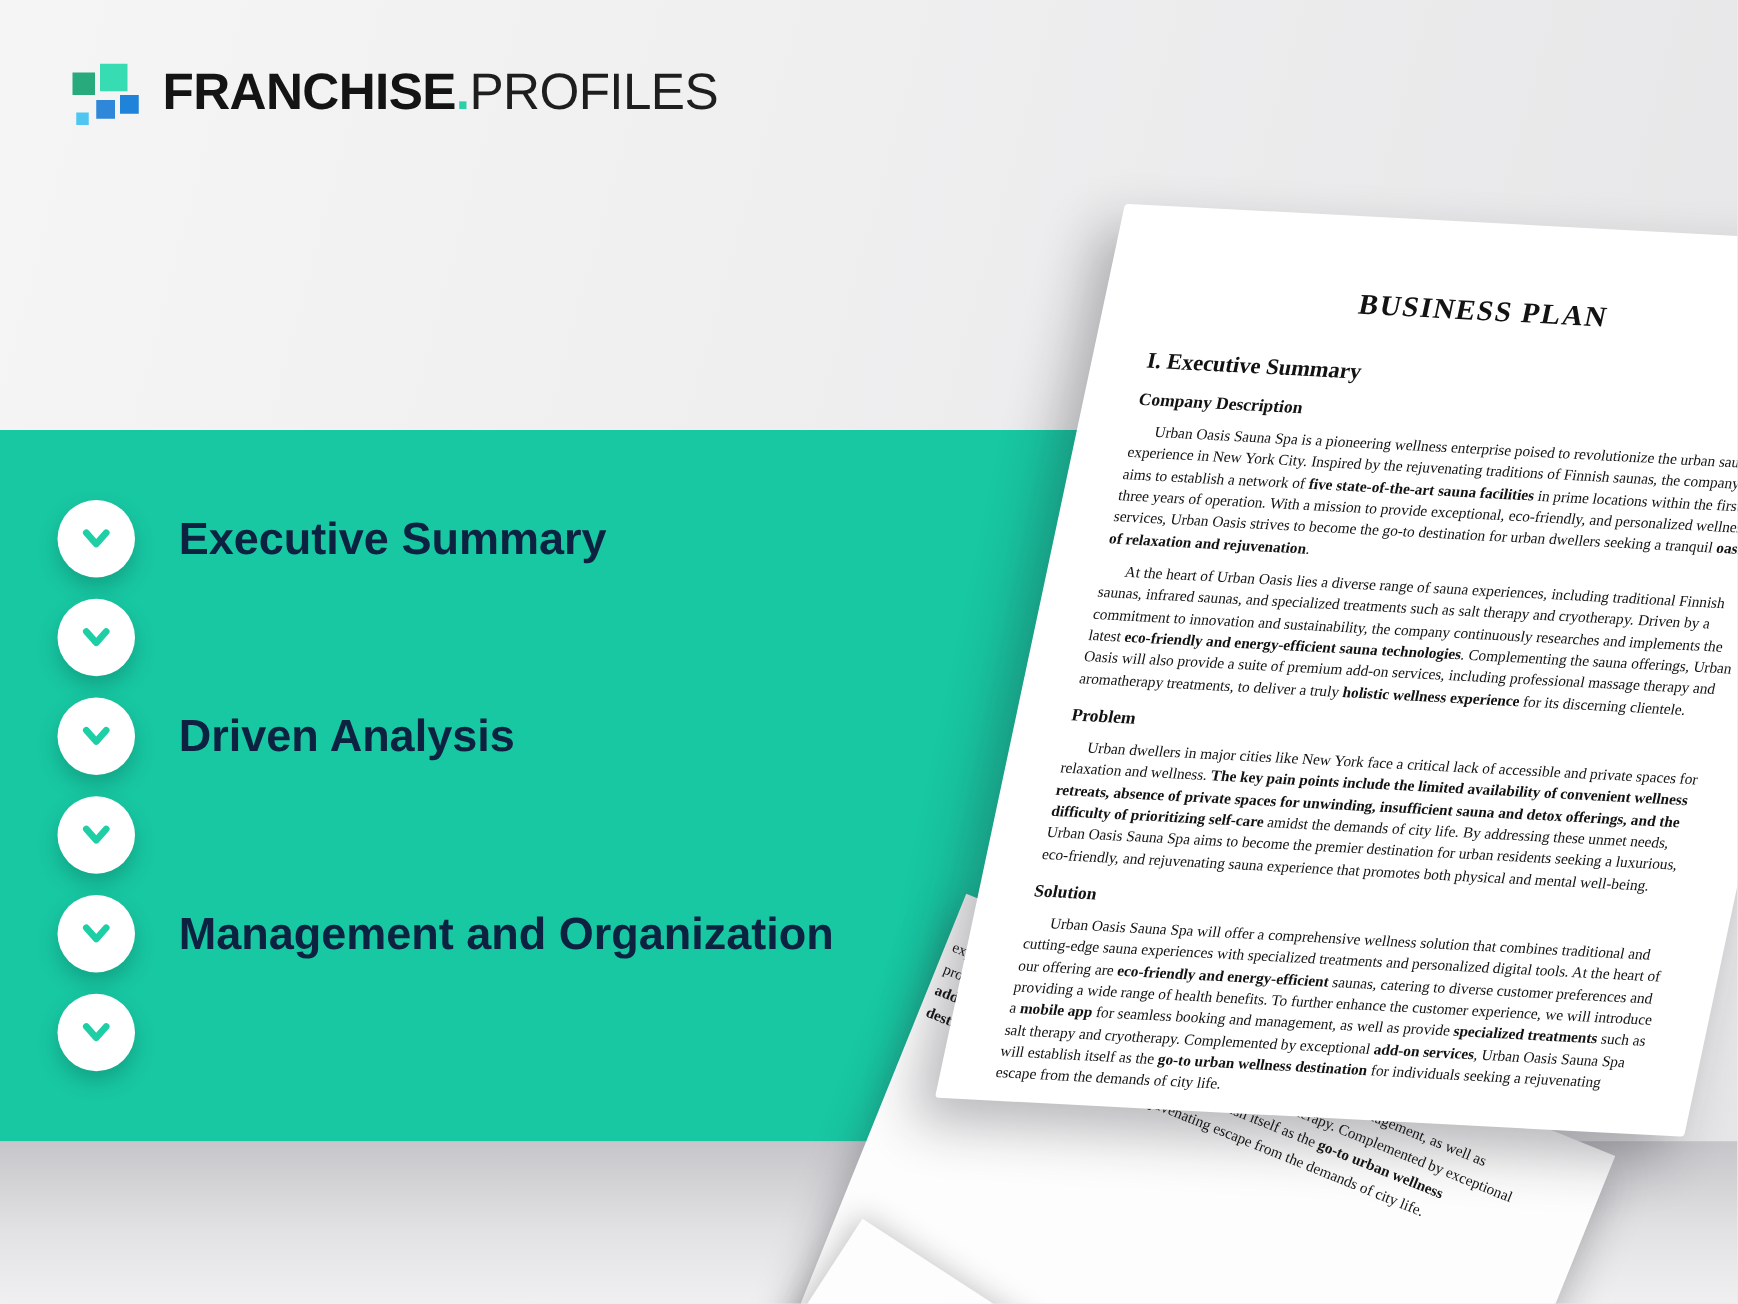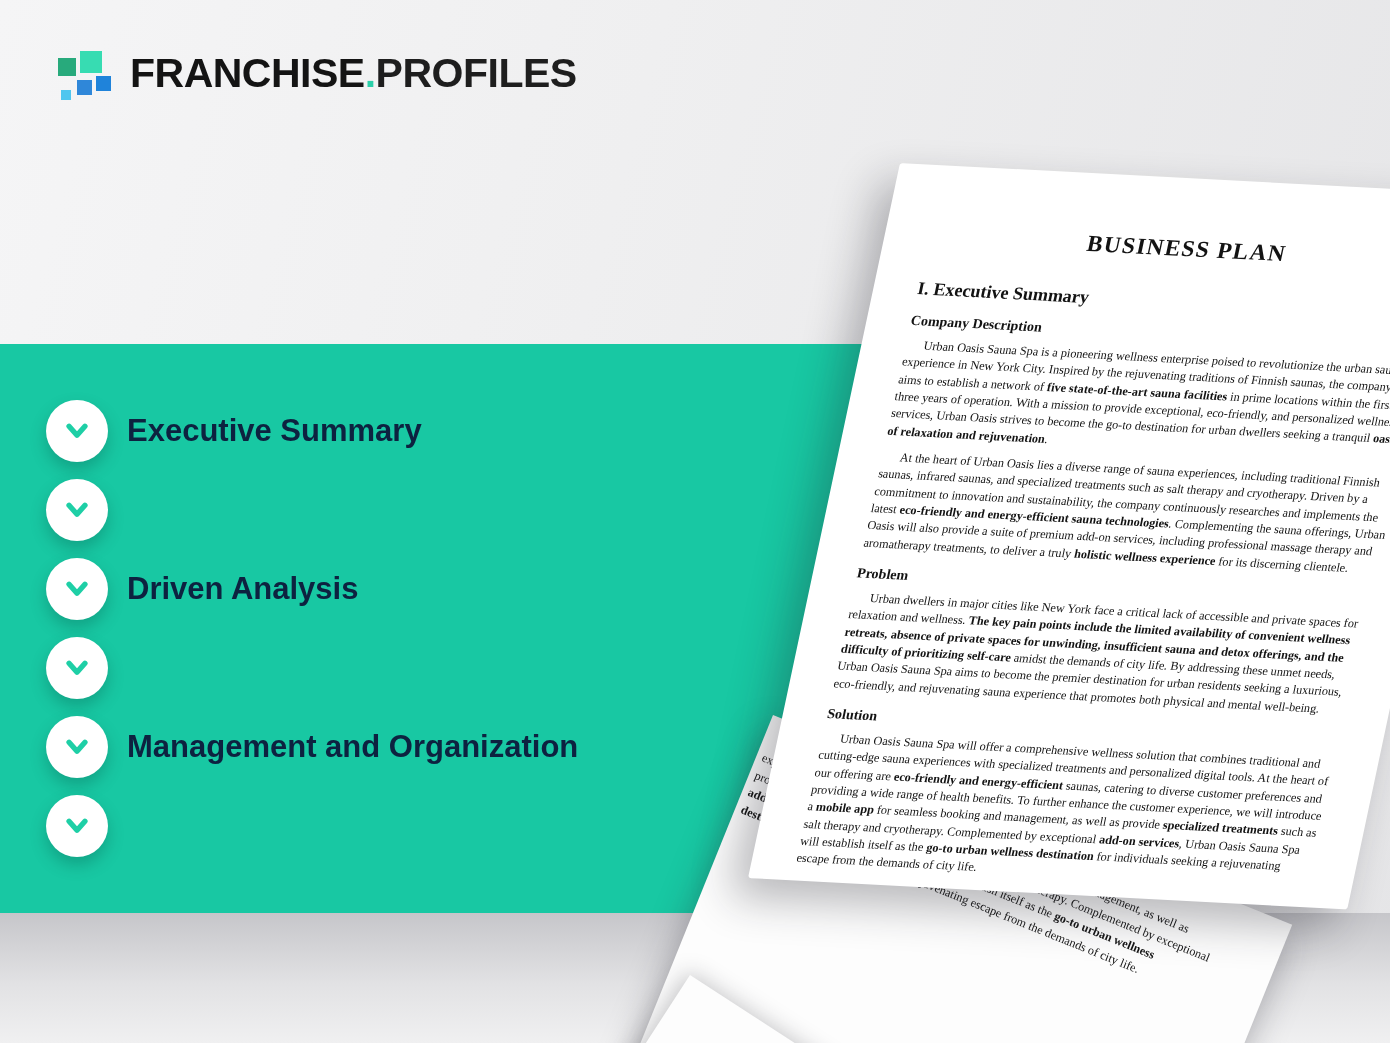--- a/index.html
+++ b/index.html
@@ -20,34 +20,34 @@
   .logo-icon{position:relative;width:66px;height:62px;}
   .logo-icon i{position:absolute;display:block;}
   .sq-green{left:10px;top:16px;width:18px;height:18px;background:#28AA7C;}
   .sq-teal{left:32px;top:9px;width:22px;height:22px;background:#37DCB2;}
   .sq-blue-right{left:48px;top:34px;width:15px;height:15px;background:#1F83DA;}
   .sq-blue-center{left:29px;top:38px;width:15px;height:15px;background:#2F87D9;}
   .sq-lightblue{left:13px;top:48px;width:10px;height:10px;background:#4FC6EF;}
   .logo-text{margin-left:16px;font-size:41px;letter-spacing:-0.5px;color:var(--ink);white-space:nowrap;}
   .logo-text .primary{font-weight:800;}
   .logo-text .dot{font-weight:800;color:#2BCFA9;}
-  .logo-text .secondary{font-weight:700;color:#1e1e1e;}
+  .logo-text .secondary{font-weight:400;color:#1e1e1e;}
 
   
   .headline{position:absolute;left:50px;top:216px;z-index:6;
     font-size:62px;font-weight:800;letter-spacing:-1px;color:var(--navy);}
 
   
   .panel{position:absolute;left:0;top:344px;width:1010px;height:569px;background:var(--teal);z-index:1;}
   .checklist{list-style:none;position:absolute;left:46px;top:56px;}
   .check-item{display:flex;align-items:center;height:62px;margin-bottom:17px;}
   .check-circle{width:62px;height:62px;border-radius:50%;background:#ffffff;flex:0 0 62px;
     display:flex;align-items:center;justify-content:center;
     box-shadow:0 8px 16px rgba(4,70,56,.28);}
-  .item-label{margin-left:19px;font-size:31px;font-weight:700;color:#0D2240;letter-spacing:0;}
+  .item-label{margin-left:35px;font-size:36px;font-weight:700;color:#0D2240;letter-spacing:0;}
 
   
   .sheet{position:absolute;background:#fdfdfd;transform-origin:0 0;}
   .sheet-middle{left:773px;top:715px;width:560px;height:600px;z-index:2;
     transform:rotate(22deg);box-shadow:0 14px 34px rgba(35,35,45,.35);}
   .sheet-middle .us-lines{position:absolute;left:6px;top:34px;width:545px;
     font-family:"Liberation Serif",serif;font-size:12.2px;line-height:1.52;color:#161616;}
   .us-line{white-space:nowrap;overflow:hidden;}
   .sheet-back{left:690px;top:975px;width:720px;height:430px;z-index:3;
     transform:rotate(33deg);box-shadow:-4px -2px 22px rgba(35,35,45,.25);}

